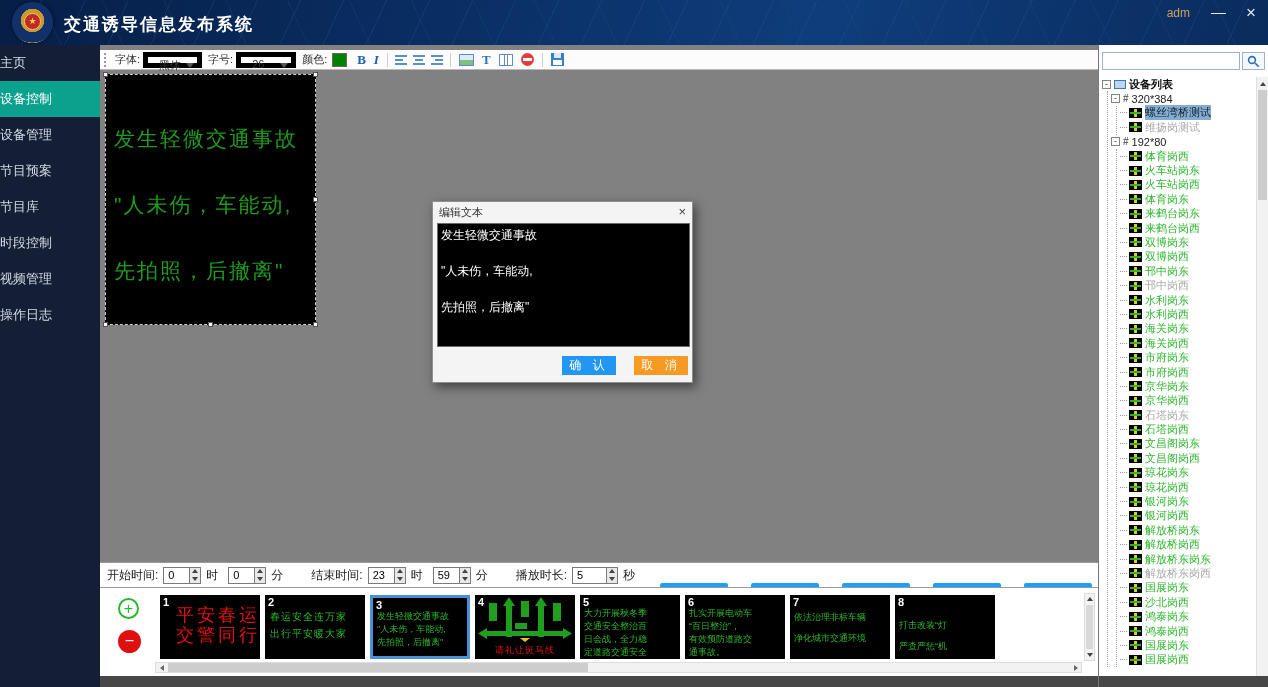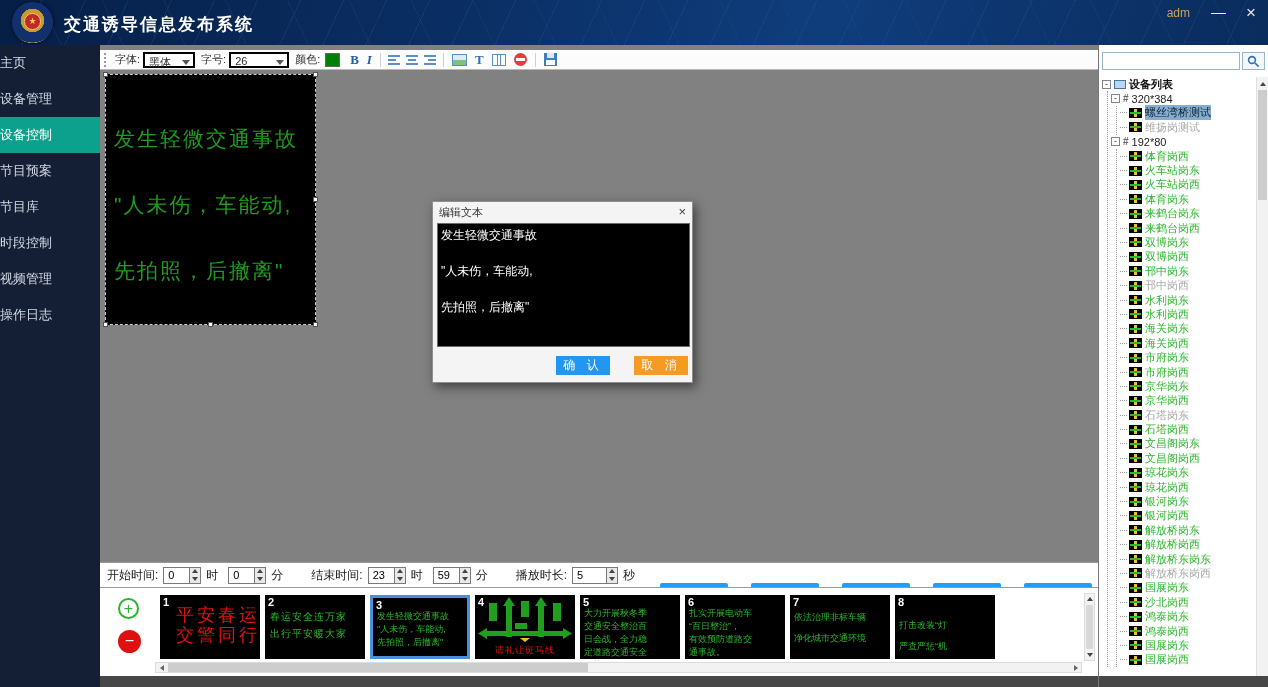--- a/index.html
+++ b/index.html
@@ -30,22 +30,22 @@
   .side-item.active{background:#0ba18c;color:#ffffff;}
 
   
   .main{position:absolute;left:100px;top:45px;width:998px;height:462px;background:#818181;}
 
   
   .toolbar{position:absolute;left:0;top:5px;width:998px;height:20px;background:#fcfcfc;
     border-bottom:1px solid #b9b9b9;display:flex;align-items:center;font-size:11px;color:#333;padding-left:4px;}
   .grip{width:4px;height:14px;border-left:2px dotted #9a9a9a;margin-right:5px;}
   .tb-label{margin:0 3px 0 2px;}
-  .dd{position:relative;height:16px;background:#fff;border:2px solid #000000;font-size:11px;
-      padding:1px 16px 0 4px;margin-right:4px;cursor:pointer;}
+  .dd{position:relative;height:16px;background:#fff;border:5px solid #000000;font-size:11px;
+      padding:1px 16px 0 11px;margin-right:4px;cursor:pointer;}
   .dd-arrow{position:absolute;right:3px;top:6px;width:0;height:0;
       border-left:4px solid transparent;border-right:4px solid transparent;border-top:5px solid #555;}
   .swatch{width:15px;height:14px;background:#008000;border:1px solid #666;margin:0 6px 0 2px;cursor:pointer;}
   .tb-btn{margin:0 4px;cursor:pointer;display:inline-flex;align-items:center;}
   .b-glyph{color:#1f5fae;font-weight:bold;font-size:13px;font-family:"Liberation Serif",serif;}
   .i-glyph{color:#1f5fae;font-style:italic;font-weight:bold;font-size:13px;font-family:"Liberation Serif",serif;}
   .sep{width:1px;height:14px;background:#cfcfcf;margin:0 4px;}
   .align{display:inline-flex;flex-direction:column;gap:2px;cursor:pointer;margin:0 3px;}
   .align i{display:block;height:2px;background:#5b8fc9;}
   .al-l i:nth-child(1){width:12px}.al-l i:nth-child(2){width:8px}.al-l i:nth-child(3){width:12px}
@@ -72,21 +72,21 @@
   .handle{position:absolute;width:5px;height:5px;background:#fff;border:1px solid #555;}
 
   
   .dialog{position:absolute;left:332px;top:156px;width:261px;height:182px;background:#f4f4f4;
     border:1px solid #8f8f8f;box-shadow:3px 4px 10px rgba(0,0,0,.5);}
   .dlg-title{height:20px;line-height:20px;font-size:11px;color:#333;padding-left:6px;}
   .dlg-close{position:absolute;right:6px;top:2px;font-size:13px;color:#444;cursor:pointer;}
   .dlg-text{position:absolute;left:4px;top:21px;width:253px;height:124px;background:#000;color:#fff;
     border:1px solid #6a6a6a;font-size:12px;line-height:18px;resize:none;
     font-family:"Liberation Sans","DejaVu Sans",sans-serif;padding:2px 3px;}
-  .dlg-btns{position:absolute;right:4px;bottom:7px;display:flex;gap:24px;}
+  .dlg-btns{position:absolute;right:4px;bottom:7px;display:flex;gap:18px;}
   .dlg-btn{width:54px;height:19px;border:none;color:#fff;font-size:12px;cursor:pointer;letter-spacing:4px;}
   .btn-confirm{background:#2196f3;}
   .btn-cancel{background:#f59a23;}
 
   
   .timebar{position:absolute;left:0;top:517px;width:998px;height:25px;background:#ffffff;
     border-top:1px solid #9a9a9a;display:flex;align-items:center;font-size:12px;color:#222;padding-left:7px;}
   .num-in{width:26px;height:17px;border:1px solid #7a7a7a;border-right:none;font-size:11px;padding-left:4px;
     font-family:"Liberation Sans",sans-serif;}
   .num-wide{width:34px;}
@@ -170,22 +170,22 @@
       <div class="core">★</div>
     </div>
     <div class="app-title">交通诱导信息发布系统</div>
     <div class="user-name">adm</div>
     <div class="win-btn win-min">—</div>
     <div class="win-btn win-close">×</div>
   </div>
 
   <div class="sidebar">
       <div class="side-item">主页</div>
+      <div class="side-item active">设备控制</div>
       <div class="side-item">设备管理</div>
-      <div class="side-item active">设备控制</div>
       <div class="side-item">节目预案</div>
       <div class="side-item">节目库</div>
       <div class="side-item">时段控制</div>
       <div class="side-item">视频管理</div>
       <div class="side-item">操作日志</div>
     </div>
 
   <div class="main">
 
     <div class="toolbar">

